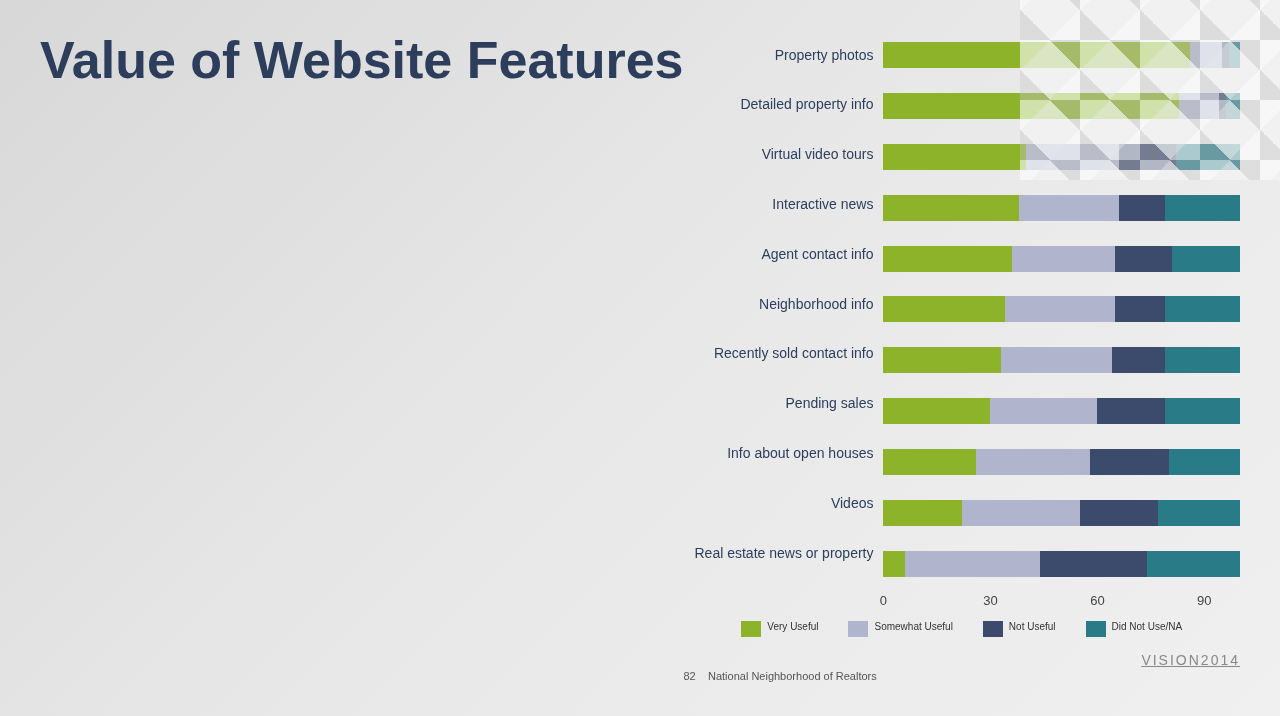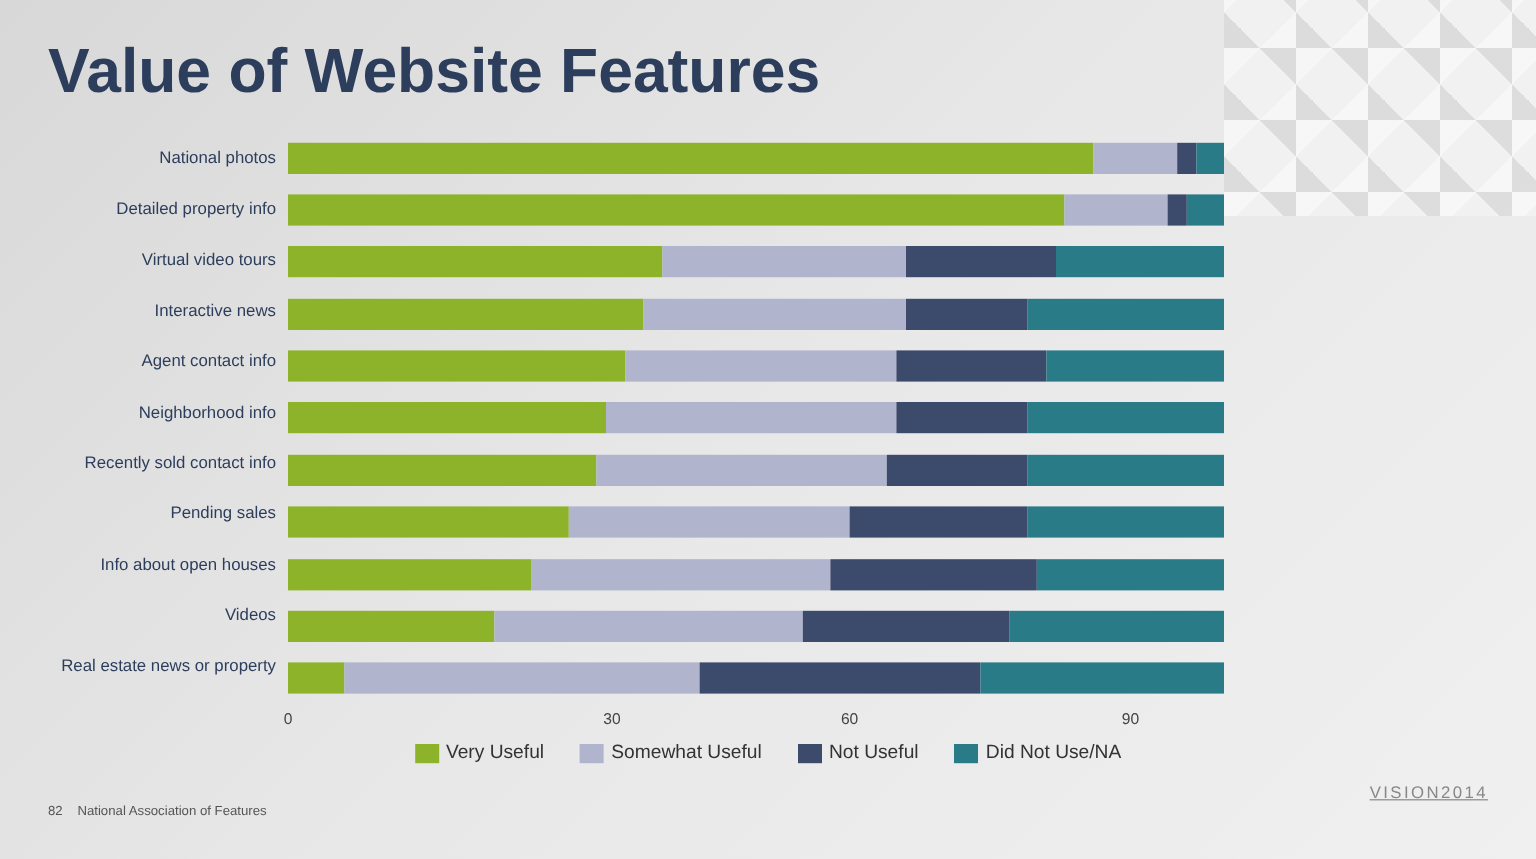--- a/index.html
+++ b/index.html
@@ -30,21 +30,20 @@
         linear-gradient(45deg, transparent 25%, rgba(255,255,255,0.6) 25%, rgba(255,255,255,0.6) 75%, transparent 75%),
         linear-gradient(-45deg, transparent 25%, rgba(200,200,200,0.4) 25%, rgba(200,200,200,0.4) 75%, transparent 75%);
       background-size: 60px 60px;
     }
 
     .main-container {
       position: relative;
       padding: 30px 40px 20px 40px;
       height: 702px;
       display: flex;
-      flex-direction: column;
     }
 
     h1 {
       font-size: 52px;
       font-weight: bold;
       color: #2c3e5c;
       margin-bottom: 20px;
       font-family: Arial, sans-serif;
     }
 
@@ -138,23 +137,22 @@
       display: flex;
       align-items: center;
       justify-content: center;
       gap: 30px;
       margin-top: 8px;
       padding-bottom: 5px;
     }
 
     .legend-item {
       display: flex;
-      align-items: center;
       gap: 6px;
-      font-size: 16px;
+      font-size: 10px;
       color: #333;
     }
 
     .legend-swatch {
       width: 20px;
       height: 16px;
       display: inline-block;
     }
 
     .footer {
@@ -190,21 +188,21 @@
 <div class="main-container">
 
   <div class="bg-squares"></div>
 
   <h1>Value of Website Features</h1>
 
   <div class="chart-area">
     <div class="chart-body">
 
       <div class="y-labels" id="y-labels">
-          <div class="y-label">National photos</div>
+          <div class="y-label">Property photos</div>
           <div class="y-label">Detailed property info</div>
           <div class="y-label">Virtual video tours</div>
           <div class="y-label">Interactive news</div>
           <div class="y-label">Agent contact info</div>
           <div class="y-label">Neighborhood info</div>
           <div class="y-label">Recently sold contact info</div>
           <div class="y-label">Pending sales</div>
           <div class="y-label">Info about open houses</div>
           <div class="y-label">Videos</div>
           <div class="y-label">Real estate news or property</div>
@@ -297,21 +295,21 @@
                 <div class="seg seg-very-useful" style="width: 6%;"></div>
                 <div class="seg seg-somewhat-useful" style="width: 38%;"></div>
                 <div class="seg seg-not-useful" style="width: 30%;"></div>
                 <div class="seg seg-did-not-use" style="width: 26%;"></div>
               </div>
             </div>
           </div>
         <div class="x-axis">
           <div class="x-ticks" id="x-ticks">
               <span class="x-tick" style="left: 0%;">0</span>
-              <span class="x-tick" style="left: 30%; margin-left: 36px;">30</span>
+              <span class="x-tick" style="left: 30%;">30</span>
               <span class="x-tick" style="left: 60%;">60</span>
               <span class="x-tick" style="left: 90%;">90</span>
             </div>
         </div>
       </div>
     </div>
 
     <div class="legend" id="legend">
         <div class="legend-item">
           <span class="legend-swatch" style="background-color: rgb(141, 179, 42);"></span>
@@ -328,20 +326,20 @@
         <div class="legend-item">
           <span class="legend-swatch" style="background-color: rgb(42, 123, 136);"></span>
           <span>Did Not Use/NA</span>
         </div>
       </div>
 
     <div class="footer">
       <div class="footer-left">
         <span>82</span>
         &nbsp;&nbsp;
-        <span>National Association of Features</span>
+        <span>National Neighborhood of Realtors</span>
       </div>
       <div class="footer-right">
         <span>VISION</span><span>2014</span>
       </div>
     </div>
   </div>
 </div>
 
 </body></html>

